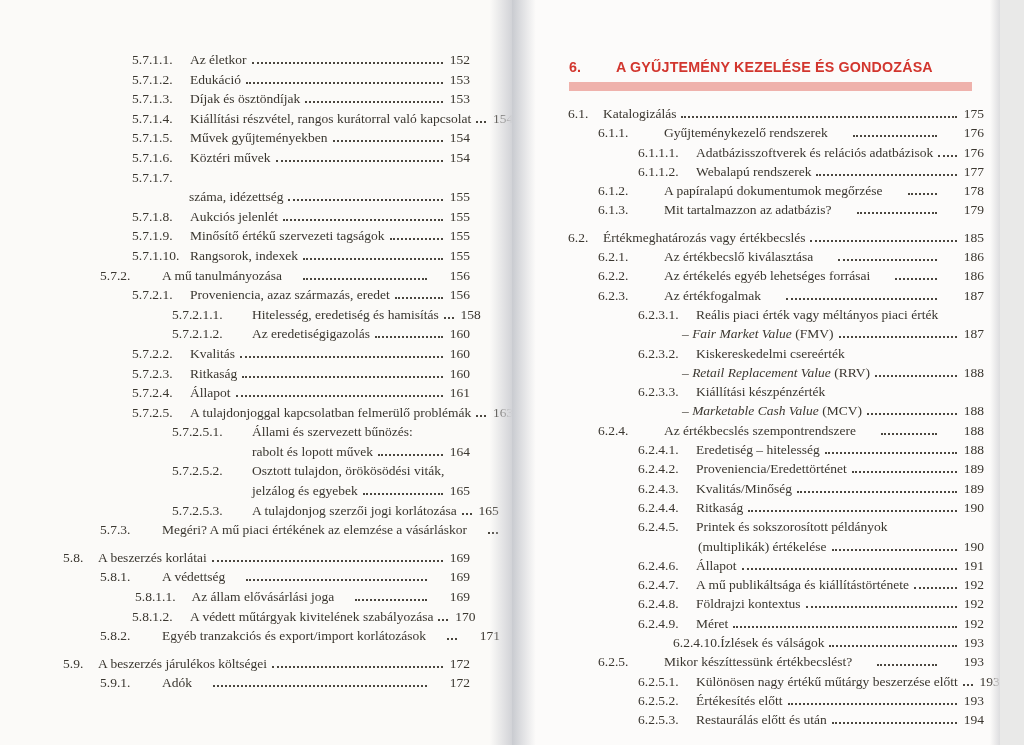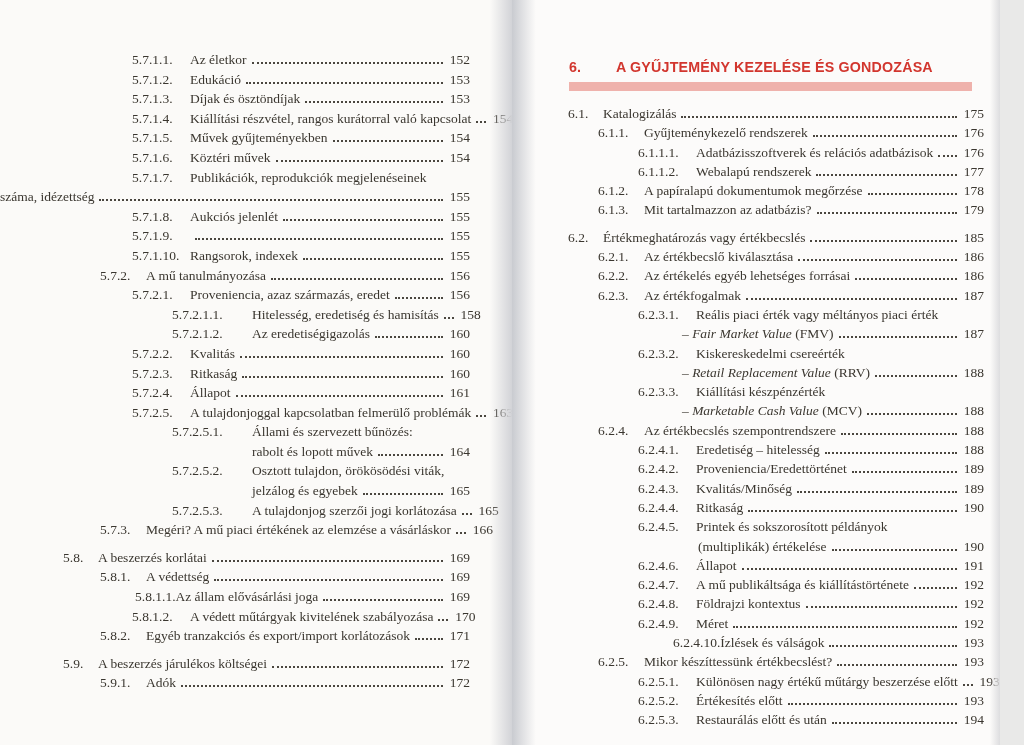--- a/index.html
+++ b/index.html
@@ -63,28 +63,28 @@
   .label{flex:none;}
   .leader{
     flex:1 1 auto; min-width:10px;
     border-bottom:2px dotted #4a463f;
     margin:0 3px 3px 5px;
   }
   .pg{flex:none; min-width:24px; text-align:right;}
 
   
   .left-page .lv1{padding-left:63px;}
-  .left-page .lv2{padding-left:100px;}
+  .left-page .lv2{padding-left:100px;gap:16px;}
   .left-page .lv3{padding-left:132px;}
   .left-page .lv4{padding-left:172px;}
-  .left-page .c3{}
+  .left-page .c3{padding-left:189px;}
   .left-page .c4{padding-left:252px;}
   
   .right-page .lv1{padding-left:56px;justify-content:flex-end;}
-  .right-page .lv2{padding-left:86px;}
+  .right-page .lv2{padding-left:86px;gap:20px;}
   .right-page .lv3{padding-left:126px;}
   .right-page .c3{padding-left:186px;}
   .right-page .c3i{padding-left:170px;}
 
   .lv1 .num{min-width:35px;}
   .lv2 .num{min-width:46px;}
   .lv3 .num{min-width:58px;}
   .lv4 .num{min-width:80px;}
   .toc-row.tight .num{min-width:0; margin-right:0;margin-left:35px;}
   .label i{font-style:italic;}
@@ -128,35 +128,35 @@
           <span class="pg">154</span>
         </div>
         <div class="toc-row lv3">
           <span class="num">5.7.1.6.</span>
           <span class="label">Köztéri művek</span>
           <span class="leader"></span>
           <span class="pg">154</span>
         </div>
         <div class="toc-row lv3">
           <span class="num">5.7.1.7.</span>
-          <span class="label">Publikációk, reprodukciók megjelenéseinek</span>
         </div>
         <div class="toc-row c3">
           <span class="label">száma, idézettség</span>
           <span class="leader"></span>
           <span class="pg">155</span>
         </div>
         <div class="toc-row lv3">
           <span class="num">5.7.1.8.</span>
           <span class="label">Aukciós jelenlét</span>
           <span class="leader"></span>
           <span class="pg">155</span>
         </div>
         <div class="toc-row lv3">
           <span class="num">5.7.1.9.</span>
+          <span class="label">Minősítő értékű szervezeti tagságok</span>
           <span class="leader"></span>
           <span class="pg">155</span>
         </div>
         <div class="toc-row lv3">
           <span class="num">5.7.1.10.</span>
           <span class="label">Rangsorok, indexek</span>
           <span class="leader"></span>
           <span class="pg">155</span>
         </div>
         <div class="toc-row lv2">

